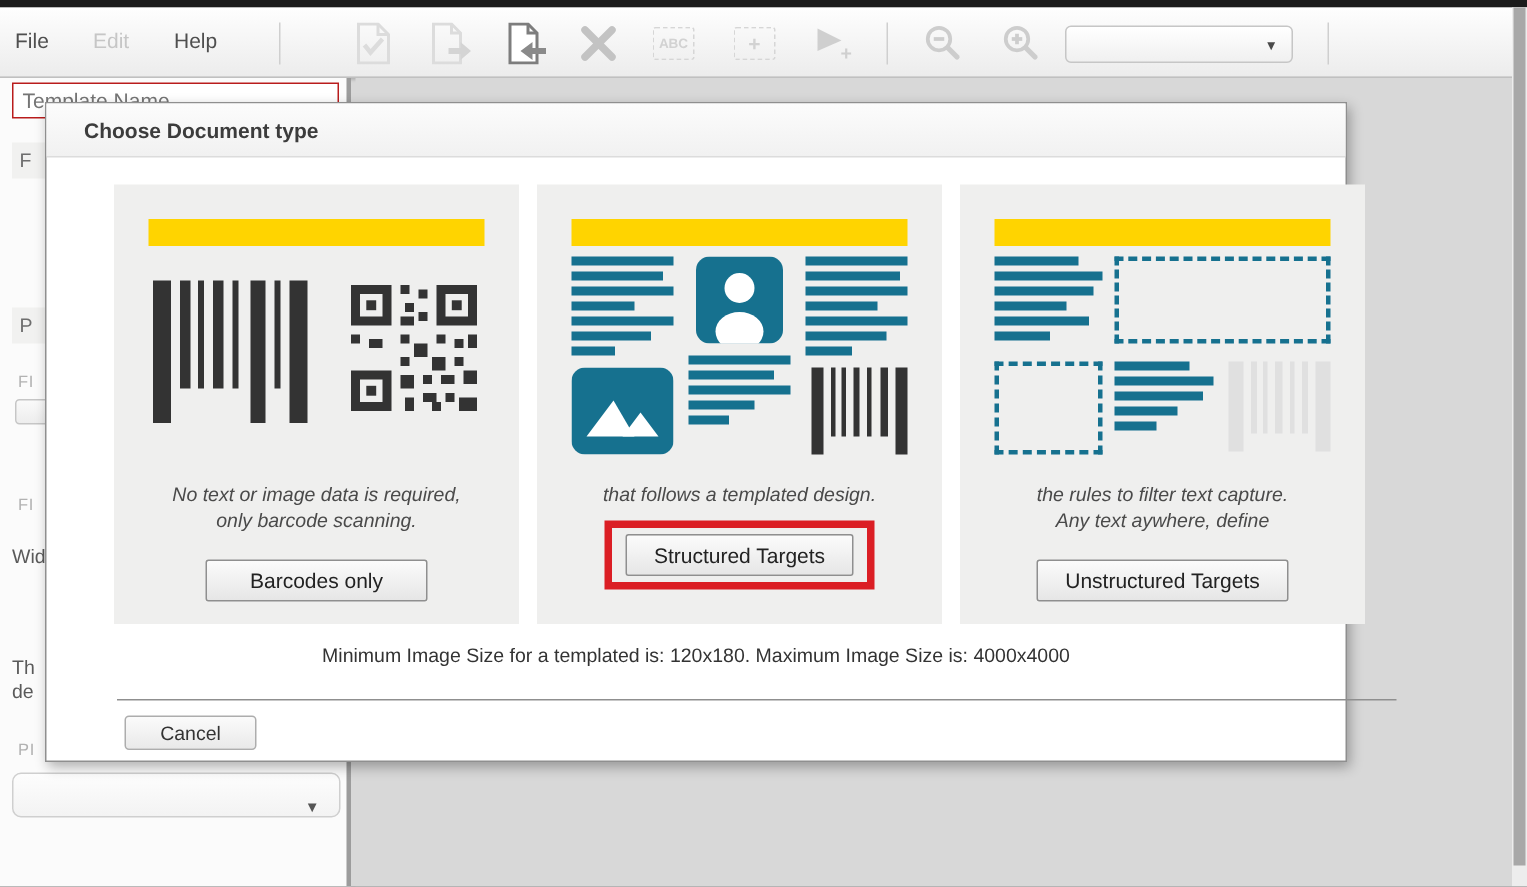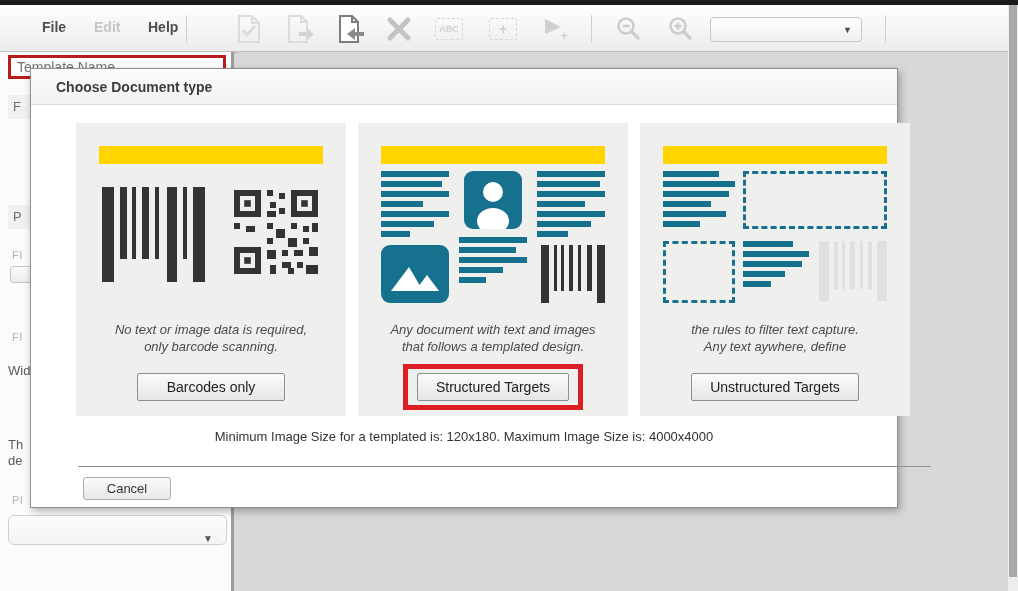--- a/index.html
+++ b/index.html
@@ -11,39 +11,39 @@
   *{margin:0;padding:0;box-sizing:border-box;}
   html,body{background:#888;}
   body{font-family:"Liberation Sans",sans-serif;}
   .stage{position:relative;width:1018px;height:591px;background:#d8d8d8;overflow:hidden;margin:0 auto;}
 
   
   .topstrip{position:absolute;left:0;top:0;width:1018px;height:5px;background:#1b1b1b;}
   .toolbar{position:absolute;left:0;top:5px;width:1018px;height:47px;
     background:linear-gradient(#fefefe,#ececec);border-bottom:1px solid #c0c0c0;
     box-shadow:0 1px 2px rgba(0,0,0,.18);}
-  .menu{position:absolute;top:14px;font-size:14px;font-weight:bold;color:#4f4f4f;cursor:default;margin-left:32px;}
+  .menu{position:absolute;top:14px;font-size:14px;font-weight:normal;color:#4f4f4f;cursor:default;}
   .menu.disabled{color:#c6c6c6;}
   .sep{position:absolute;top:10px;width:1px;height:28px;background:#cfcfcf;}
   .tbtn{position:absolute;top:9px;width:30px;height:30px;border:none;background:transparent;
     display:flex;align-items:center;justify-content:center;padding:0;}
   .dashbox{width:28px;height:22px;border:1px dashed #d6d6d6;border-radius:2px;color:#d2d2d2;
     font-size:9px;font-weight:bold;display:flex;align-items:center;justify-content:center;}
   .dashbox.plus{font-size:14px;}
   .cursorplus{position:relative;width:26px;height:24px;}
   .cursorplus svg{position:absolute;left:0;top:0;}
   .cursorplus .plus{position:absolute;right:0;bottom:-2px;font-size:13px;font-weight:bold;color:#cfcfcf;}
   .zoomdd{position:absolute;left:710px;top:12px;width:152px;height:25px;border:1px solid #c6c6c6;
     border-radius:4px;background:linear-gradient(#ffffff,#f0f0f0);}
   .zoomdd .caret{position:absolute;right:9px;top:7px;font-size:9px;color:#4a4a4a;}
 
   
   .sidebar{position:absolute;left:0;top:52px;width:234px;height:539px;background:#fbfbfb;
     border-right:3px solid #9c9c9c;}
-  .tplname{position:absolute;left:8px;top:3px;width:218px;height:24px;border:3px solid #b91c1c;
+  .tplname{position:absolute;left:8px;top:3px;width:218px;height:24px;border:1px solid #b91c1c;
     background:#fff;font-size:14px;color:#0369a1;padding:3px 6px;font-family:"Liberation Sans",sans-serif;}
   .secbar{position:absolute;left:8px;width:218px;height:24px;background:#f1f1f0;color:#6e6e6e;
     font-size:13px;line-height:24px;padding-left:5px;}
   .frag-gray{position:absolute;left:12px;font-size:11px;color:#b2b2b2;letter-spacing:.5px;}
   .frag-dark{position:absolute;left:8px;font-size:13px;color:#5a5a5a;}
   .minibox{position:absolute;left:10px;top:214px;width:24px;height:17px;border:1px solid #c6c6c6;
     border-radius:3px;background:linear-gradient(#fafafa,#ededed);}
   .procdd{position:absolute;left:8px;top:463px;width:219px;height:30px;border:1px solid #cfcfcf;
     border-radius:6px;background:linear-gradient(#fdfdfd,#f3f3f3);font-size:15px;color:#9b9b9b;
     line-height:28px;padding-left:10px;}
@@ -323,21 +323,20 @@
               <i style="width:4px;height:46px;margin-right:4px"></i>
               <i style="width:3px;height:46px;margin-right:5px"></i>
               <i style="width:5px;height:46px;margin-right:5px"></i>
               <i style="width:3px;height:46px;margin-right:6px"></i>
               <i style="width:6px;height:46px;margin-right:5px"></i>
               <i style="width:9px;height:58px"></i>
             </span>
           </div>
         </div>
         <div class="desc">
-          <div>Any document with text and images</div>
           <div>that follows a templated design.</div>
         </div>
         <div class="btnwrap hl">
           <button class="card-btn">Structured Targets</button>
         </div>
       </div>
 
       <div class="card">
         <div class="ybar"></div>
         <div class="graphic g3">

